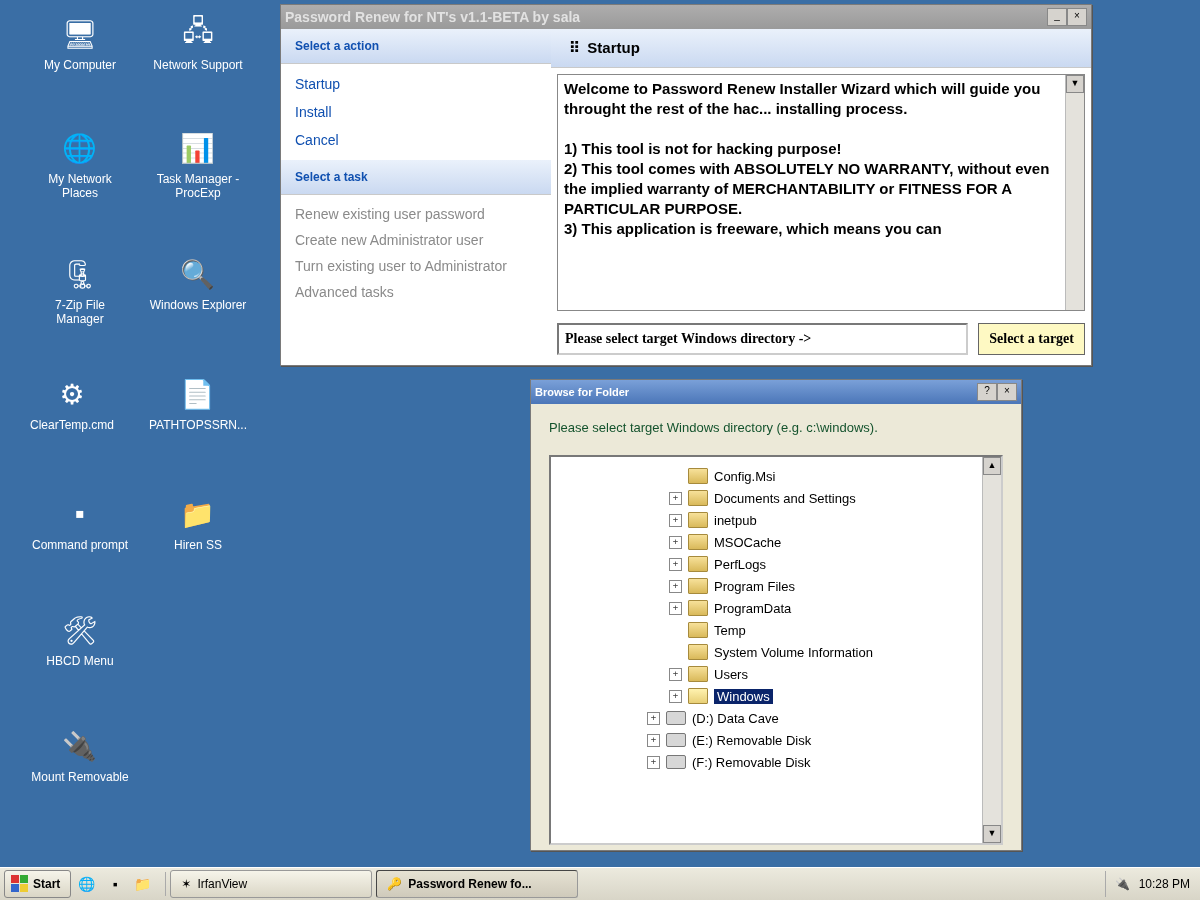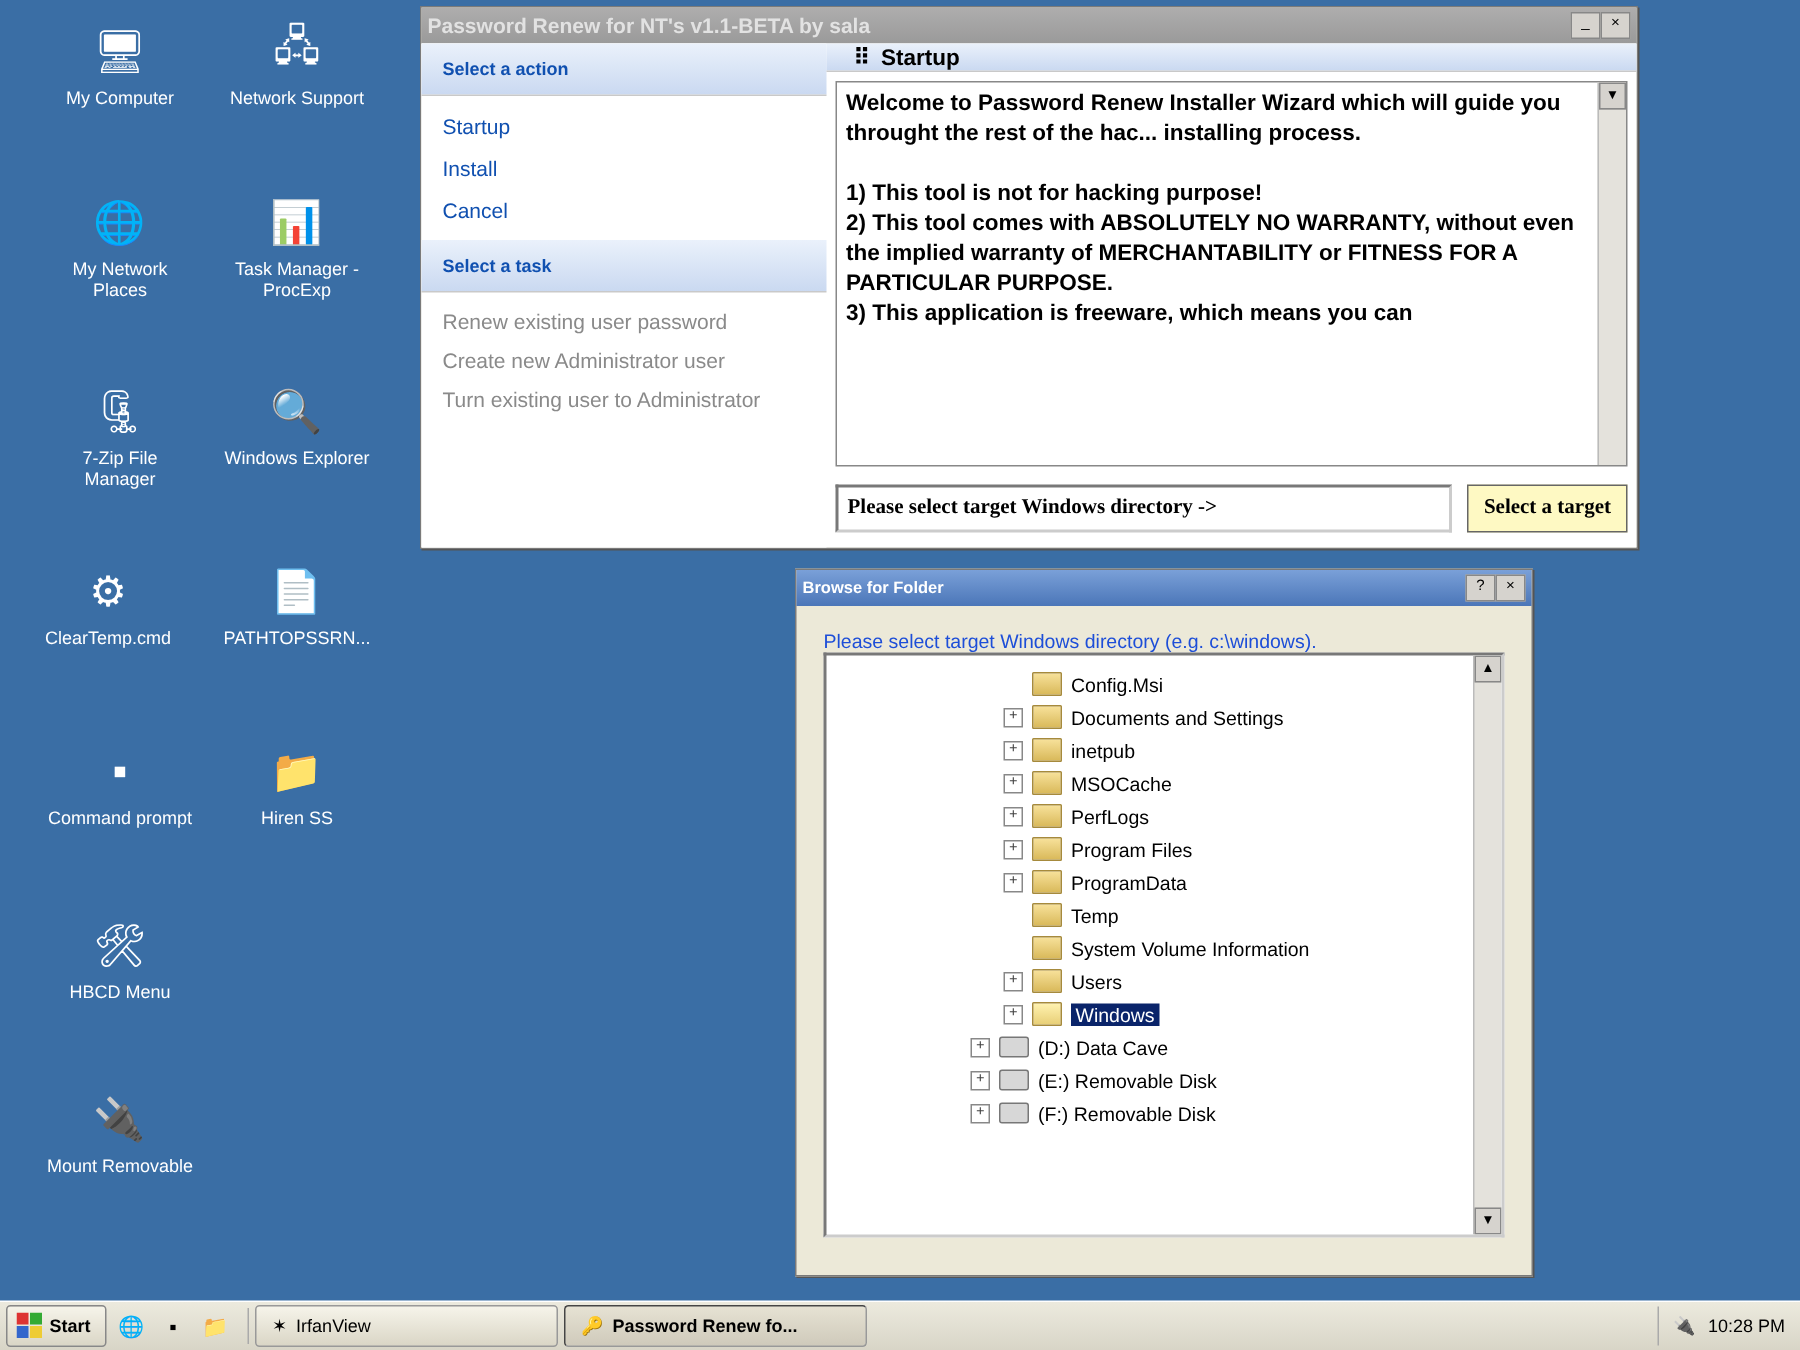--- a/index.html
+++ b/index.html
@@ -13,35 +13,35 @@
 .tb-gray{background:linear-gradient(#aeadad,#9a9a9a);color:#e2e2e2;font-size:14px}
 .tb-blue{background:linear-gradient(#7aa0d8,#4b76b8)}
 .tbtns{margin-left:auto;display:flex;gap:0}
 .tbtn{width:18px;height:16px;background:#d6d3ce;border:1px solid #888;font:10px/14px sans-serif;text-align:center;cursor:pointer;color:#000}
 
 #pw{left:280px;top:4px;width:810px;height:360px}
 #pw .body{display:flex;height:calc(100% - 24px);background:#fff}
 .leftcol{width:270px;background:#fff}
 .rightcol{flex:1;display:flex;flex-direction:column}
 .hdr{background:linear-gradient(#eaf1fb,#cad9f1);color:#1050b0;font-weight:bold;font-size:12px;padding:10px 14px;border-bottom:1px solid #c9c9c9}
-.rightcol .hdr{color:#000;font-size:15px;padding:0 18px}
+.rightcol .hdr{color:#000;font-size:15px;padding:10px 18px}
 .actlist,.tasklist{padding:6px 14px}
 .actitem{color:#1050b0;font-size:14px;padding:6px 0;cursor:pointer}
 .taskitem{color:#8a8a8a;font-size:14px;padding:5px 0;cursor:pointer}
 .content{flex:1;margin:6px;border:1px solid #888;padding:4px 20px 4px 6px;background:#fff;position:relative;overflow:hidden}
 .content .scroll{position:absolute;right:0;top:0;bottom:0;width:18px;background:#e4e2dc;border-left:1px solid #bbb}
 .content .thumb{position:absolute;top:0;right:0;width:18px;height:18px;background:#d6d3ce;border:1px solid #888;box-sizing:border-box;font:9px/14px sans-serif;text-align:center}
 .ctext{font:bold 15px/20px Verdana,sans-serif;color:#000}
 .targetbar{display:flex;align-items:center;gap:10px;margin:6px 6px 10px}
 .targetmsg{flex:1;border:2px inset #ccc;background:#fff;padding:6px;font:bold 14px Verdana;color:#000}
 .targetbtn{border:1px solid #666;background:#fef9c3;padding:7px 10px;font:bold 14px Tahoma;cursor:pointer}
 
 #bf{left:530px;top:379px;width:490px;height:470px}
 #bf .bfbody{padding:16px 18px 10px}
-.bfmsg{font-size:13px;color:#1d4ed8;}
+.bfmsg{font-size:13px;color:#14532d;margin-bottom:20px}
 .tree{border:2px inset #ccc;background:#fff;height:370px;overflow:hidden;position:relative;padding:8px 22px 8px 8px}
 .tree .scroll{position:absolute;right:0;top:0;bottom:0;width:18px;background:#e4e2dc;border-left:1px solid #bbb}
 .tree .sbtn{position:absolute;right:0;width:18px;height:18px;background:#d6d3ce;border:1px solid #888;box-sizing:border-box;text-align:center;font:9px/14px sans-serif}
 .node{display:flex;align-items:center;height:22px;font-size:13px;color:#000}
 .exp{width:11px;height:11px;border:1px solid #888;margin-right:6px;font:9px/9px monospace;text-align:center;color:#444;background:#fff}
 .noexp{width:13px;margin-right:6px}
 .fld{width:18px;height:14px;margin-right:6px;display:inline-block}
 .fld.closed{background:linear-gradient(#f7e19a,#d9b95a);border:1px solid #a68a3c;border-radius:1px}
 .fld.open{background:linear-gradient(#fff2b0,#e8cf77);border:1px solid #a68a3c;border-radius:1px}
 .drv{width:18px;height:12px;margin-right:6px;background:#d7d7d7;border:1px solid #777;border-radius:2px}
@@ -128,20 +128,21 @@
         <div class="actlist" id="actlist">
             <div class="actitem">Startup</div>
             <div class="actitem">Install</div>
             <div class="actitem">Cancel</div>
           </div>
         <div class="hdr">Select a task</div>
         <div class="tasklist" id="tasklist">
             <div class="taskitem">Renew existing user password</div>
             <div class="taskitem">Create new Administrator user</div>
             <div class="taskitem">Turn existing user to Administrator</div>
+            <div class="taskitem">Advanced tasks</div>
           </div>
       </div>
       <div class="rightcol">
         <div class="hdr"><span style="letter-spacing:-1px">⠿</span>&nbsp;&nbsp;<span>Startup</span></div>
         <div class="content">
           <div class="ctext" id="ctext">Welcome to Password Renew Installer Wizard which will guide you throught the rest of the hac... installing process.<br>&nbsp;<br>1) This tool is not for hacking purpose!<br>2) This tool comes with ABSOLUTELY NO WARRANTY, without even the implied warranty of MERCHANTABILITY or FITNESS FOR A PARTICULAR PURPOSE.<br>3) This application is freeware, which means you can</div>
           <div class="scroll">
             <div class="thumb" style="top:0">▲</div>
             <div class="thumb" style="bottom:0">▼</div>
           </div>

